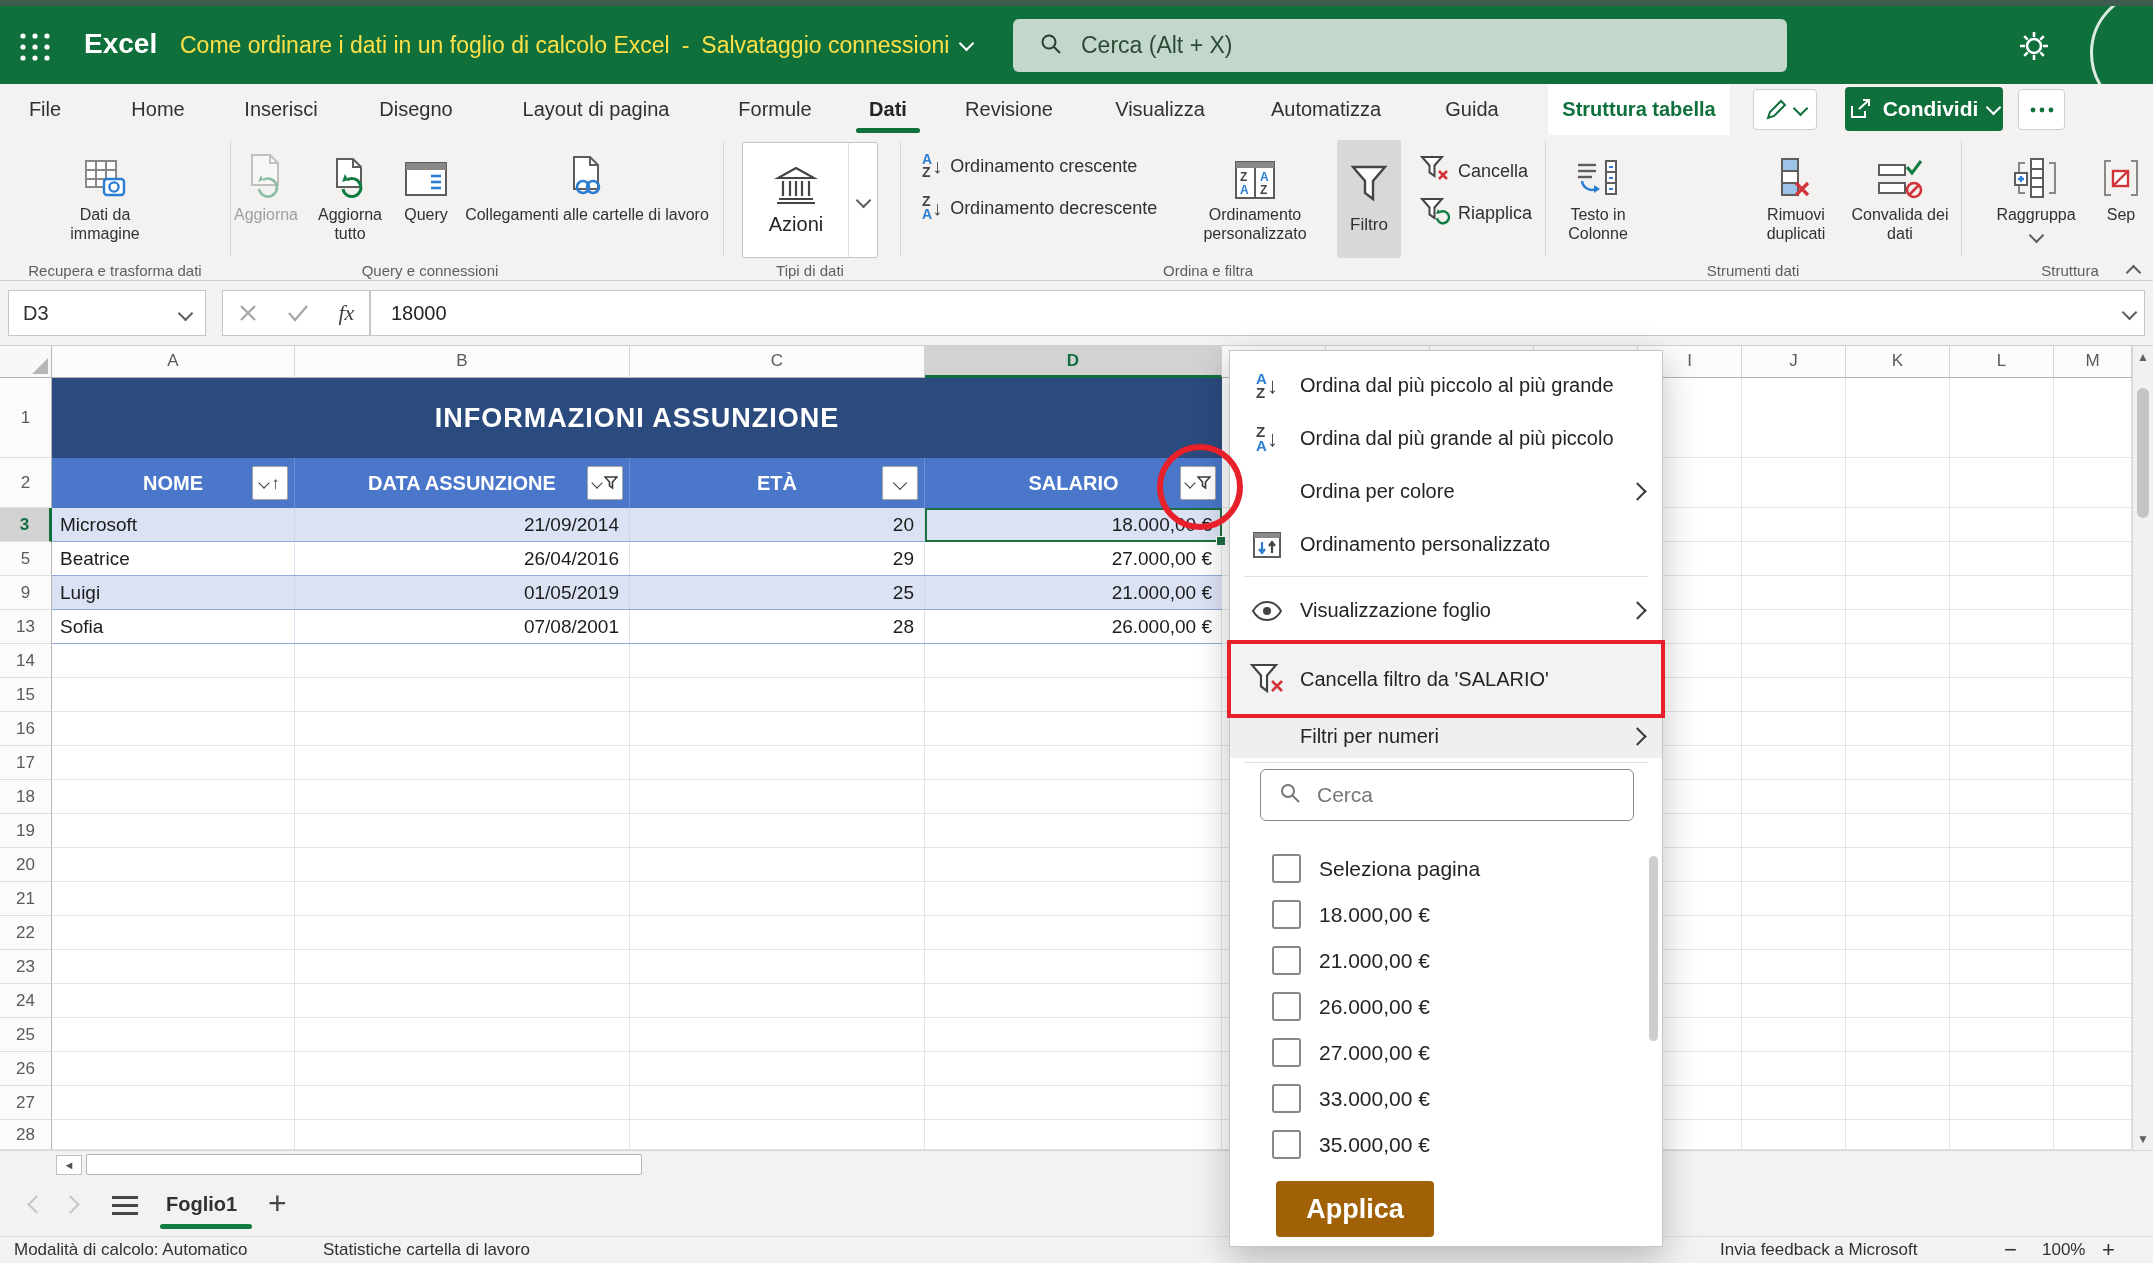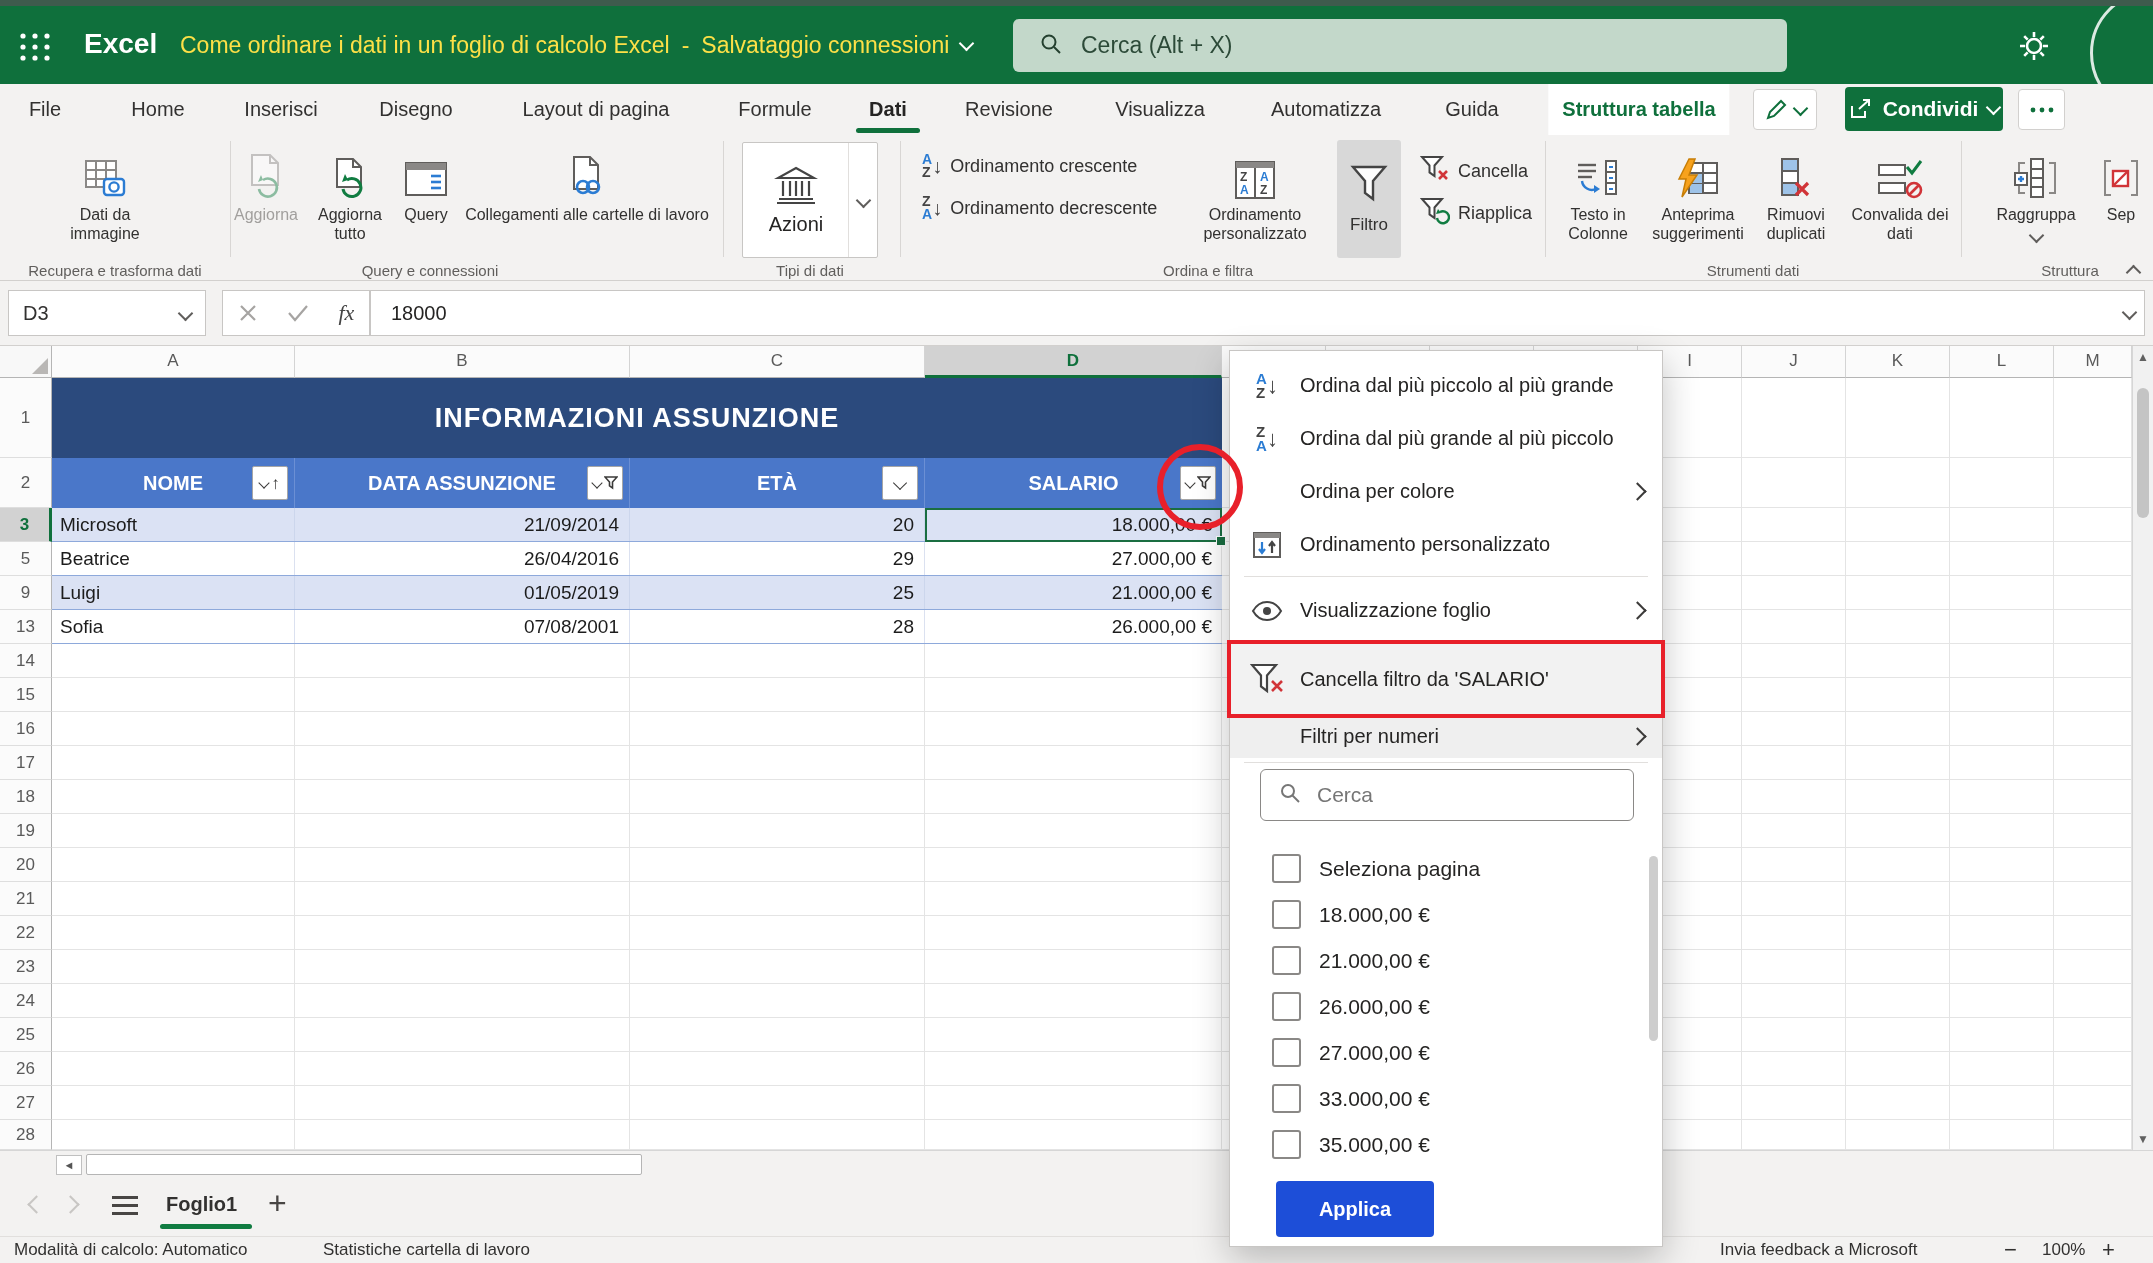--- a/index.html
+++ b/index.html
@@ -90,21 +90,21 @@
   #m-clear{top:293px;height:70px;background:#f2f2f2}
   #m-numfil{top:363px;height:44px;background:#efefef}
   #red-box{position:absolute;left:-3px;top:289px;width:438px;height:78px;border:4px solid #e8202a;box-sizing:border-box;pointer-events:none;z-index:5}
   #m-search{position:absolute;left:30px;top:418px;width:374px;height:52px;border:1px solid #8a8886;border-radius:6px;display:flex;align-items:center;gap:14px;padding-left:18px;box-sizing:border-box;color:#757575}
   #m-search input{border:0;outline:0;font-size:21px;width:290px;font-family:inherit;color:#333}
   #m-search input::placeholder{color:#767676;opacity:1}
   .ckrow{position:absolute;left:42px;height:45px;display:flex;align-items:center;gap:18px}
   .ckbox{width:29px;height:29px;background:#fff;border:2px solid #8a8886;border-radius:3px;box-sizing:border-box}
   .cklabel{font-size:21px;color:#252423;white-space:nowrap}
   #m-scroll{position:absolute;right:4px;top:505px;width:9px;height:185px;background:#cdcdcd;border-radius:5px}
-  #apply-btn{position:absolute;left:46px;top:830px;width:158px;height:56px;background:#1d4ed8;border-radius:4px;color:#fff;font-size:20px;font-weight:bold;display:flex;align-items:center;justify-content:center}
+  #apply-btn{position:absolute;left:46px;top:830px;width:158px;height:56px;background:#a16207;border-radius:4px;color:#fff;font-size:27px;font-weight:bold;display:flex;align-items:center;justify-content:center}
   #red-circle{position:absolute;left:1157px;top:444px;width:86px;height:86px;border:6px solid #e8202a;border-radius:50%;box-sizing:border-box;z-index:50;pointer-events:none}
 
   
   #vscroll{position:absolute;left:2132px;top:346px;width:21px;height:804px;background:#f1f1f1;border-left:1px solid #d6d6d6;box-sizing:border-box}
   #vthumb{position:absolute;left:4px;top:42px;width:12px;height:130px;background:#c4c4c4;border-radius:6px}
   .sarrow{position:absolute;left:0;width:20px;text-align:center;font-size:12px;color:#606060}
   #hscroll{position:absolute;left:0;top:1150px;width:2153px;height:28px;background:#f3f2f1;border-top:1px solid #d6d6d6;box-sizing:border-box}
   #harrow{position:absolute;left:56px;top:4px;width:26px;height:20px;background:#fff;border:1px solid #c0c0c0;box-sizing:border-box;text-align:center;font-size:11px;line-height:18px;color:#555}
   #hthumb{position:absolute;left:86px;top:3px;width:556px;height:21px;background:#fff;border:1px solid #b5b5b5;border-radius:2px;box-sizing:border-box}
   #tabbar{position:absolute;left:0;top:1178px;width:2153px;height:58px;background:#f3f2f1}
@@ -370,36 +370,20 @@
               <rect x="30" y="26" width="10" height="11"></rect>
             </g>
             <g stroke="#2b7cd3" stroke-width="2">
               <line x1="33" y1="10" x2="37" y2="10"></line>
               <line x1="33" y1="21" x2="37" y2="21"></line>
               <line x1="33" y1="32" x2="37" y2="32"></line>
             </g>
           </svg>
       </span>
       <span class="rtx">Testo in Colonne</span>
-    </div>
-    <div class="rbtn" style="left:1638px;width:120px">
-      <span class="ric">
-        <svg width="46" height="44" viewBox="0 0 46 44">
-            <g fill="#fff" stroke="#5f5d5b" stroke-width="2">
-              <rect x="14" y="6" width="28" height="30"></rect>
-              <line x1="14" y1="16" x2="42" y2="16"></line>
-              <line x1="14" y1="26" x2="42" y2="26"></line>
-              <line x1="28" y1="6" x2="28" y2="36"></line>
-            </g>
-            <rect x="15" y="17" width="12" height="9" fill="#9ec3e8"></rect>
-            <rect x="15" y="27" width="12" height="9" fill="#9ec3e8"></rect>
-            <path d="M14 2L4 22h7l-4 18L22 18h-8l6-16z" fill="#f7a21d" stroke="#c87e06" stroke-width="1.5"></path>
-          </svg>
-      </span>
-      <span class="rtx">Anteprima suggerimenti</span>
     </div>
     <div class="rbtn" style="left:1746px;width:100px">
       <span class="ric">
         <svg width="44" height="46" viewBox="0 0 44 46">
             <g stroke="#5f5d5b" stroke-width="2">
               <rect x="8" y="4" width="16" height="12" fill="#9ec3e8"></rect>
               <rect x="8" y="16" width="16" height="12" fill="#fff"></rect>
               <rect x="8" y="28" width="16" height="12" fill="#9ec3e8"></rect>
             </g>
             <path d="M22 28l12 12M34 28L22 40" stroke="#d13438" stroke-width="3.2"></path>

